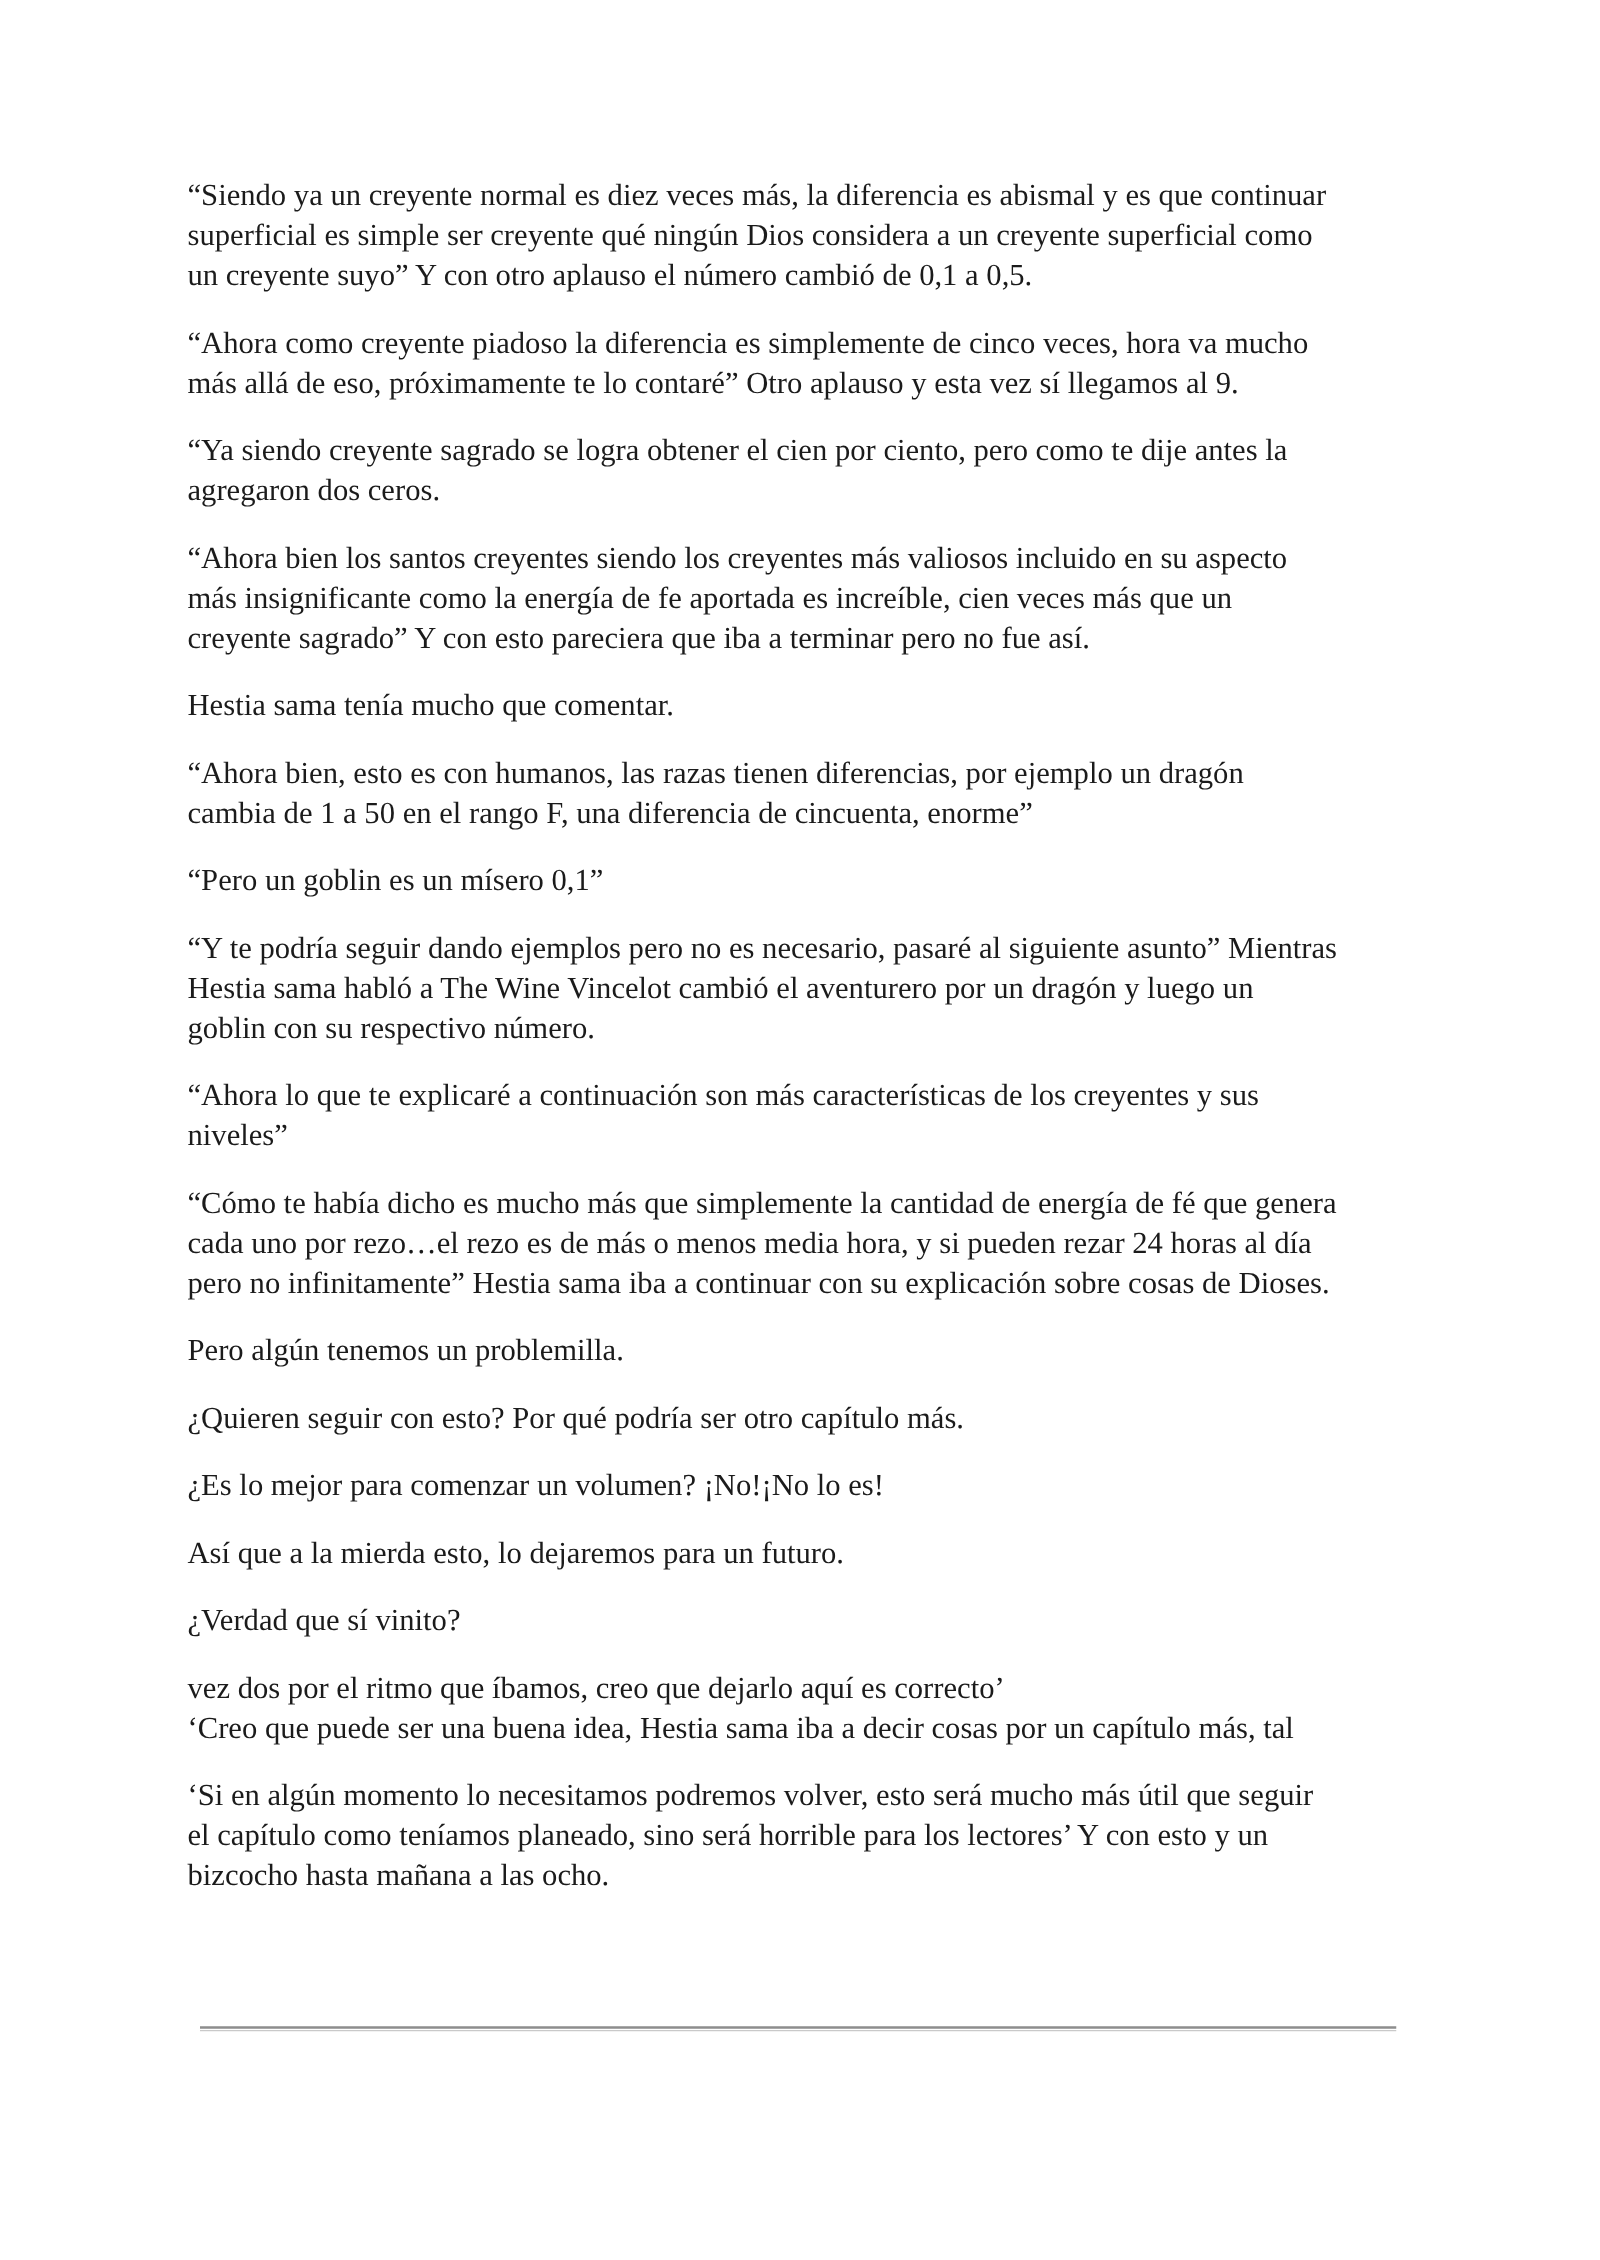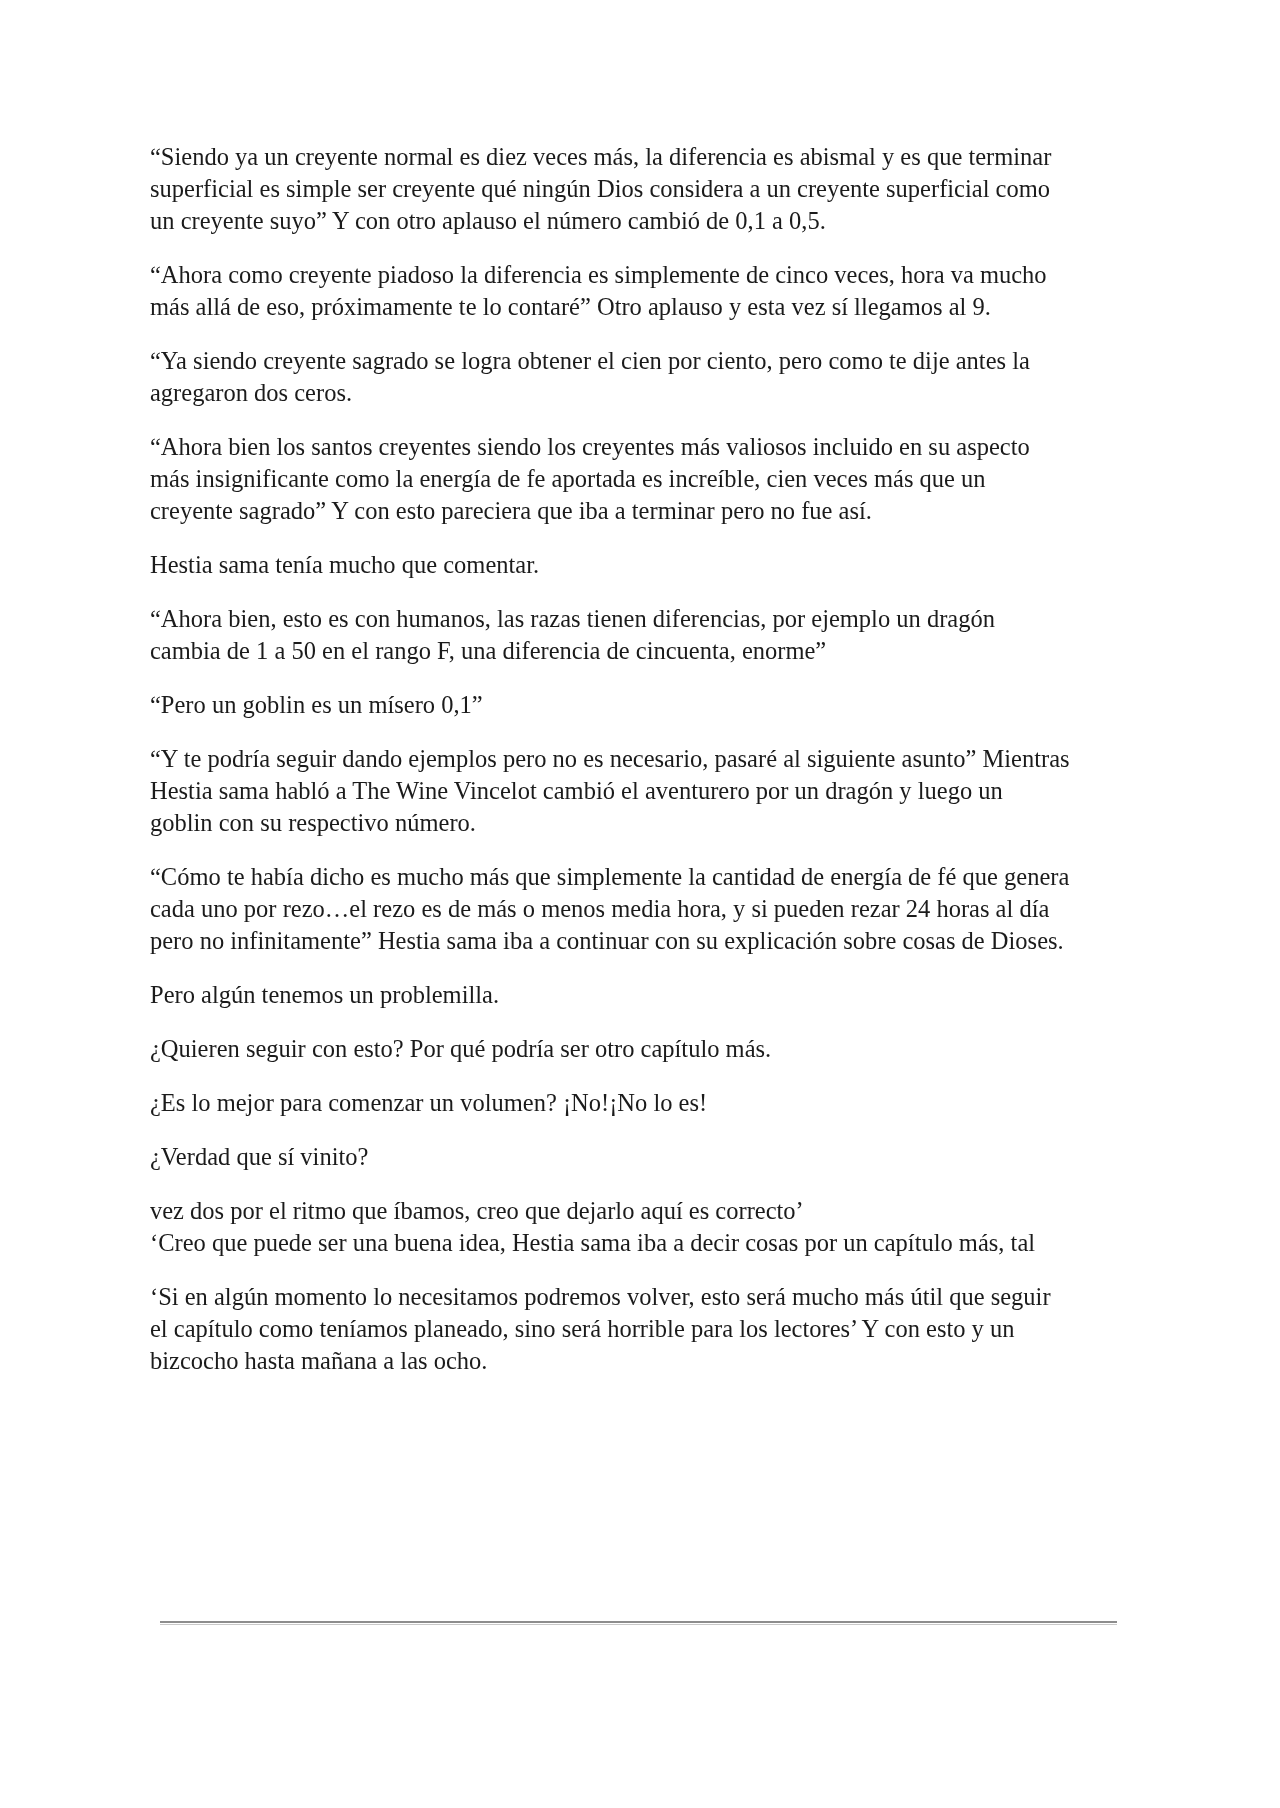--- a/index.html
+++ b/index.html
@@ -42,21 +42,21 @@
     border-bottom: 1px solid #c9c9c9;
     background: transparent;
   }
 </style>
 </head>
 <body>
 
 <div class="page">
   <div class="text-block" id="textBlock">
       <div class="paragraph">
-        <div class="line">“Siendo ya un creyente normal es diez veces más, la diferencia es abismal y es que terminar</div>
+        <div class="line">“Siendo ya un creyente normal es diez veces más, la diferencia es abismal y es que continuar</div>
         <div class="line">superficial es simple ser creyente qué ningún Dios considera a un creyente superficial como</div>
         <div class="line">un creyente suyo” Y con otro aplauso el número cambió de 0,1 a 0,5.</div>
       </div>
       <div class="paragraph">
         <div class="line">“Ahora como creyente piadoso la diferencia es simplemente de cinco veces, hora va mucho</div>
         <div class="line">más allá de eso, próximamente te lo contaré” Otro aplauso y esta vez sí llegamos al 9.</div>
       </div>
       <div class="paragraph">
         <div class="line">“Ya siendo creyente sagrado se logra obtener el cien por ciento, pero como te dije antes la</div>
         <div class="line">agregaron dos ceros.</div>
@@ -75,32 +75,39 @@
       </div>
       <div class="paragraph">
         <div class="line">“Pero un goblin es un mísero 0,1”</div>
       </div>
       <div class="paragraph">
         <div class="line">“Y te podría seguir dando ejemplos pero no es necesario, pasaré al siguiente asunto” Mientras</div>
         <div class="line">Hestia sama habló a The Wine Vincelot cambió el aventurero por un dragón y luego un</div>
         <div class="line">goblin con su respectivo número.</div>
       </div>
       <div class="paragraph">
+        <div class="line">“Ahora lo que te explicaré a continuación son más características de los creyentes y sus</div>
+        <div class="line">niveles”</div>
+      </div>
+      <div class="paragraph">
         <div class="line">“Cómo te había dicho es mucho más que simplemente la cantidad de energía de fé que genera</div>
         <div class="line">cada uno por rezo…el rezo es de más o menos media hora, y si pueden rezar 24 horas al día</div>
         <div class="line">pero no infinitamente” Hestia sama iba a continuar con su explicación sobre cosas de Dioses.</div>
       </div>
       <div class="paragraph">
         <div class="line">Pero algún tenemos un problemilla.</div>
       </div>
       <div class="paragraph">
         <div class="line">¿Quieren seguir con esto? Por qué podría ser otro capítulo más.</div>
       </div>
       <div class="paragraph">
         <div class="line">¿Es lo mejor para comenzar un volumen? ¡No!¡No lo es!</div>
+      </div>
+      <div class="paragraph">
+        <div class="line">Así que a la mierda esto, lo dejaremos para un futuro.</div>
       </div>
       <div class="paragraph">
         <div class="line">¿Verdad que sí vinito?</div>
       </div>
       <div class="paragraph">
         <div class="line">vez dos por el ritmo que íbamos, creo que dejarlo aquí es correcto’</div>
         <div class="line">‘Creo que puede ser una buena idea, Hestia sama iba a decir cosas por un capítulo más, tal</div>
       </div>
       <div class="paragraph">
         <div class="line">‘Si en algún momento lo necesitamos podremos volver, esto será mucho más útil que seguir</div>

